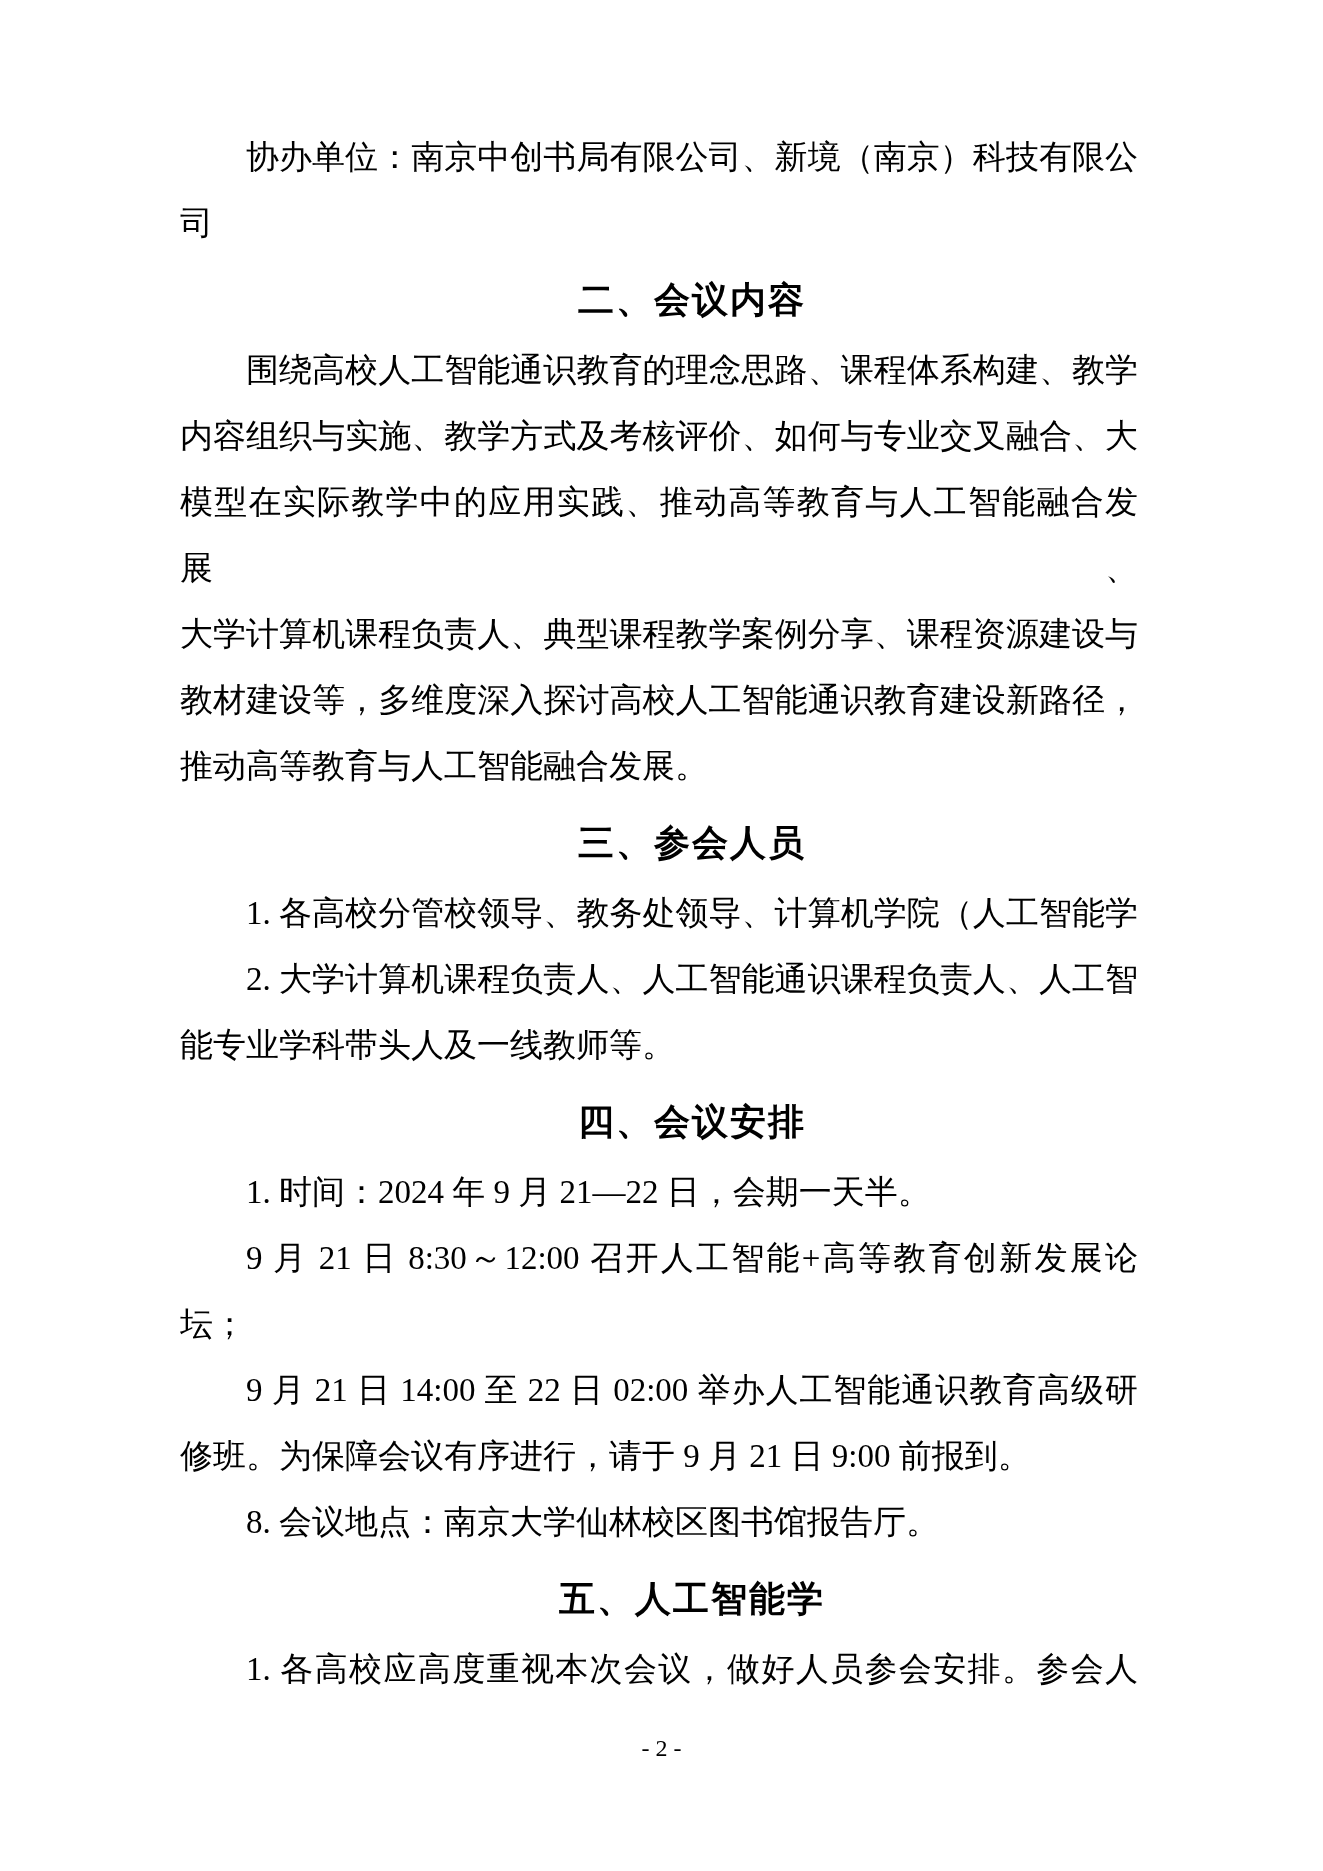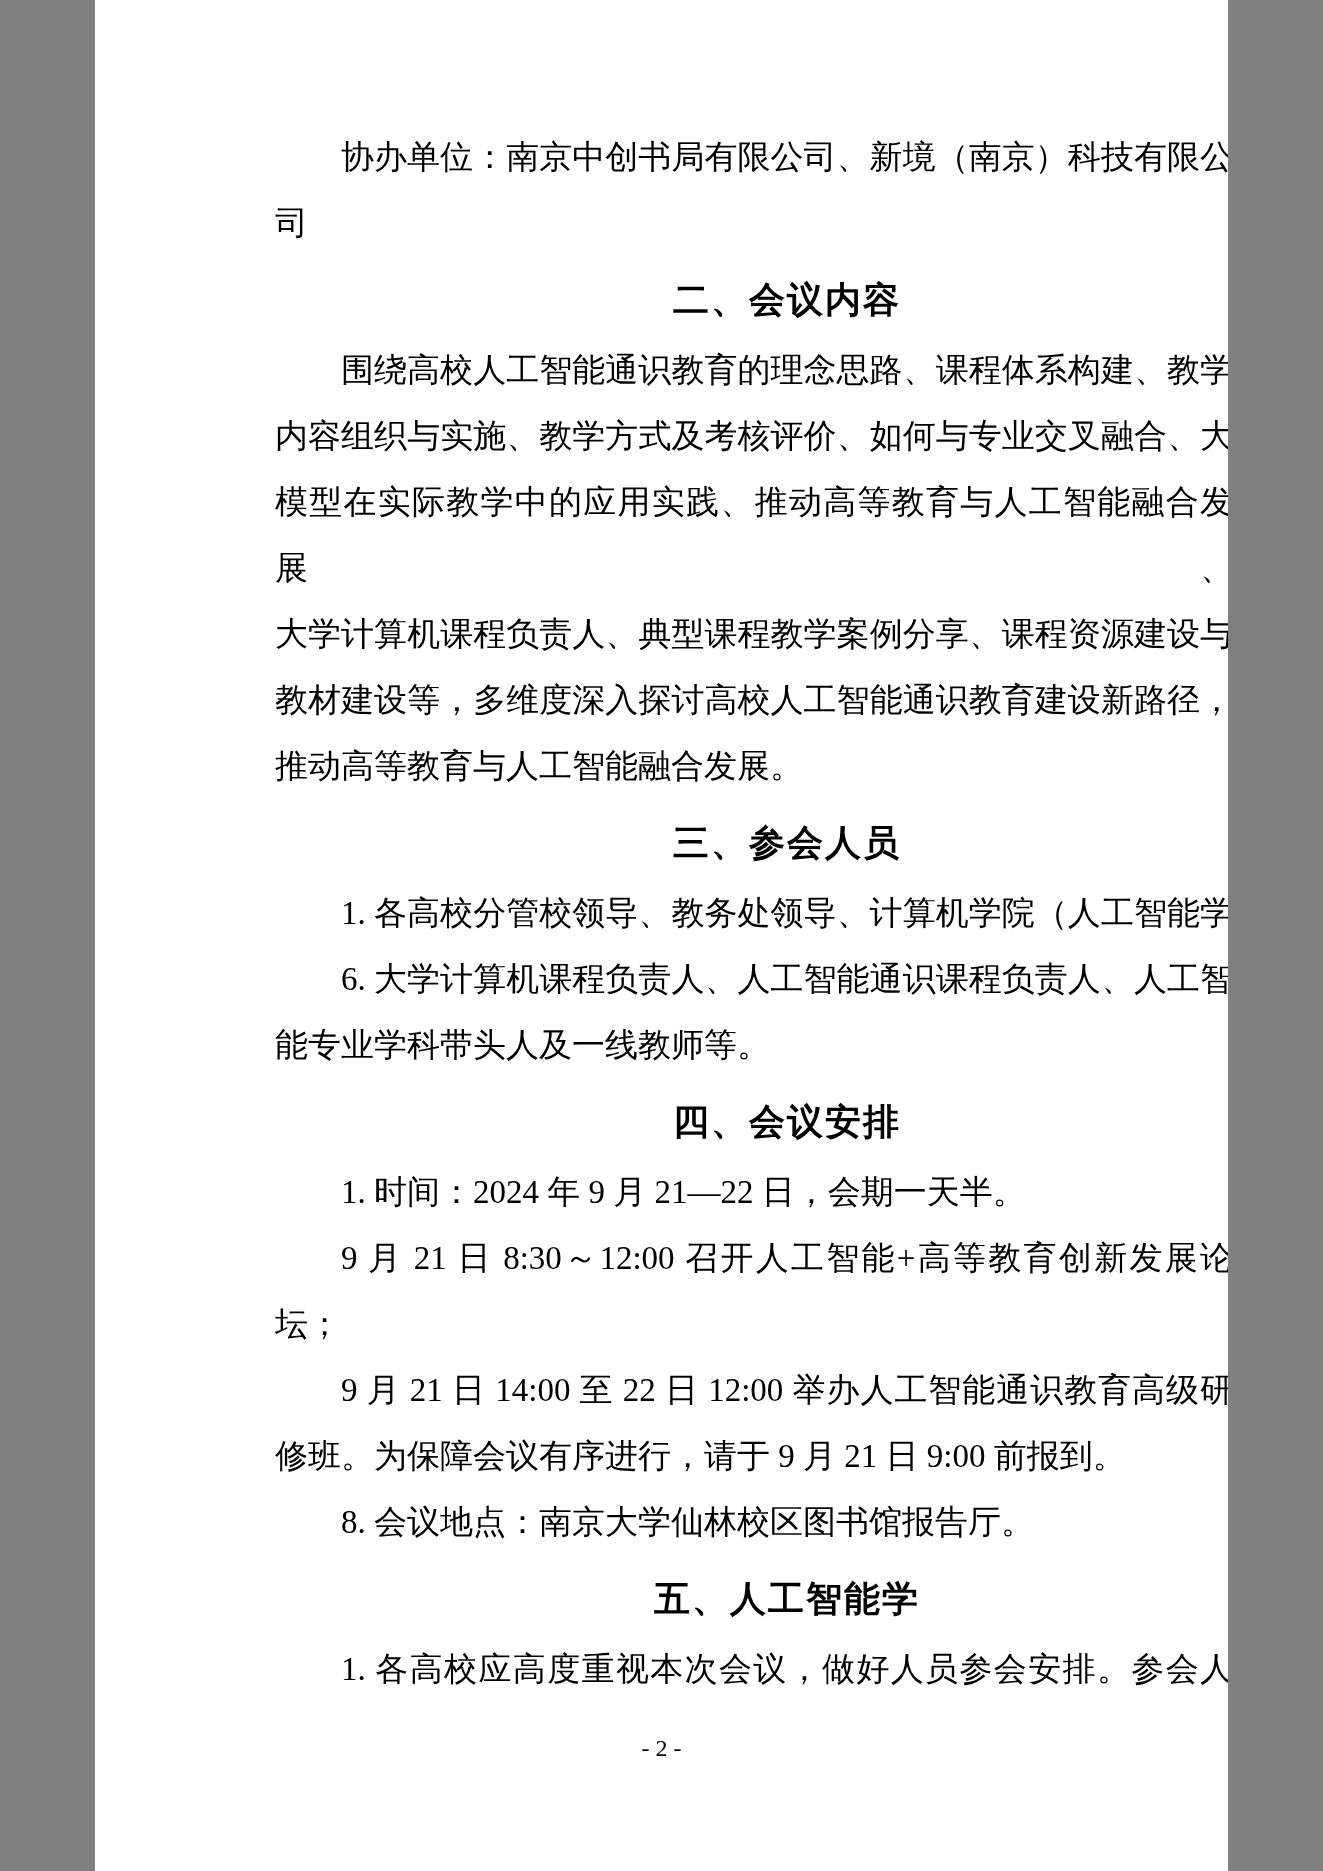--- a/index.html
+++ b/index.html
@@ -2,21 +2,21 @@
 <html><head>
 <meta charset="utf-8">
 <style>
   html, body {
     margin: 0;
     padding: 0;
     background: #808080;
   }
   .page {
     position: relative;
-    width: 1133px;
+    width: 1323px;
     height: 1871px;
     margin: 0 auto;
     background: #ffffff;
     color: #000000;
     overflow: hidden;
   }
   .content {
     position: absolute;
     left: 180px;
     top: 124px;
@@ -70,31 +70,31 @@
     <div class="line just">内容组织与实施、教学方式及考核评价、如何与专业交叉融合、大</div>
     <div class="line just">模型在实际教学中的应用实践、推动高等教育与人工智能融合发展、</div>
     <div class="line just">大学计算机课程负责人、典型课程教学案例分享、课程资源建设与</div>
     <div class="line just">教材建设等，多维度深入探讨高校人工智能通识教育建设新路径，</div>
     <div class="line">推动高等教育与人工智能融合发展。</div>
 
     <div class="heading">三、参会人员</div>
 
     <div class="line indent just">1. 各高校分管校领导、教务处领导、计算机学院（人工智能学</div>
 
-    <div class="line indent just">6. 大学计算机课程负责人、人工智能通识课程负责人、人工智</div>
+    <div class="line indent just">2. 大学计算机课程负责人、人工智能通识课程负责人、人工智</div>
     <div class="line">能专业学科带头人及一线教师等。</div>
 
     <div class="heading">四、会议安排</div>
 
     <div class="line indent">1. 时间：2024 年 9 月 21—22 日，会期一天半。</div>
 
     <div class="line indent just">9 月 21 日 8:30～12:00 召开人工智能+高等教育创新发展论</div>
     <div class="line">坛；</div>
 
-    <div class="line indent just">9 月 21 日 14:00 至 22 日 12:00 举办人工智能通识教育高级研</div>
+    <div class="line indent just">9 月 21 日 14:00 至 22 日 02:00 举办人工智能通识教育高级研</div>
     <div class="line">修班。为保障会议有序进行，请于 9 月 21 日 9:00 前报到。</div>
 
     <div class="line indent">8. 会议地点：南京大学仙林校区图书馆报告厅。</div>
 
     <div class="heading">五、人工智能学</div>
 
     <div class="line indent just">1. 各高校应高度重视本次会议，做好人员参会安排。参会人</div>
 
   </div>
 

